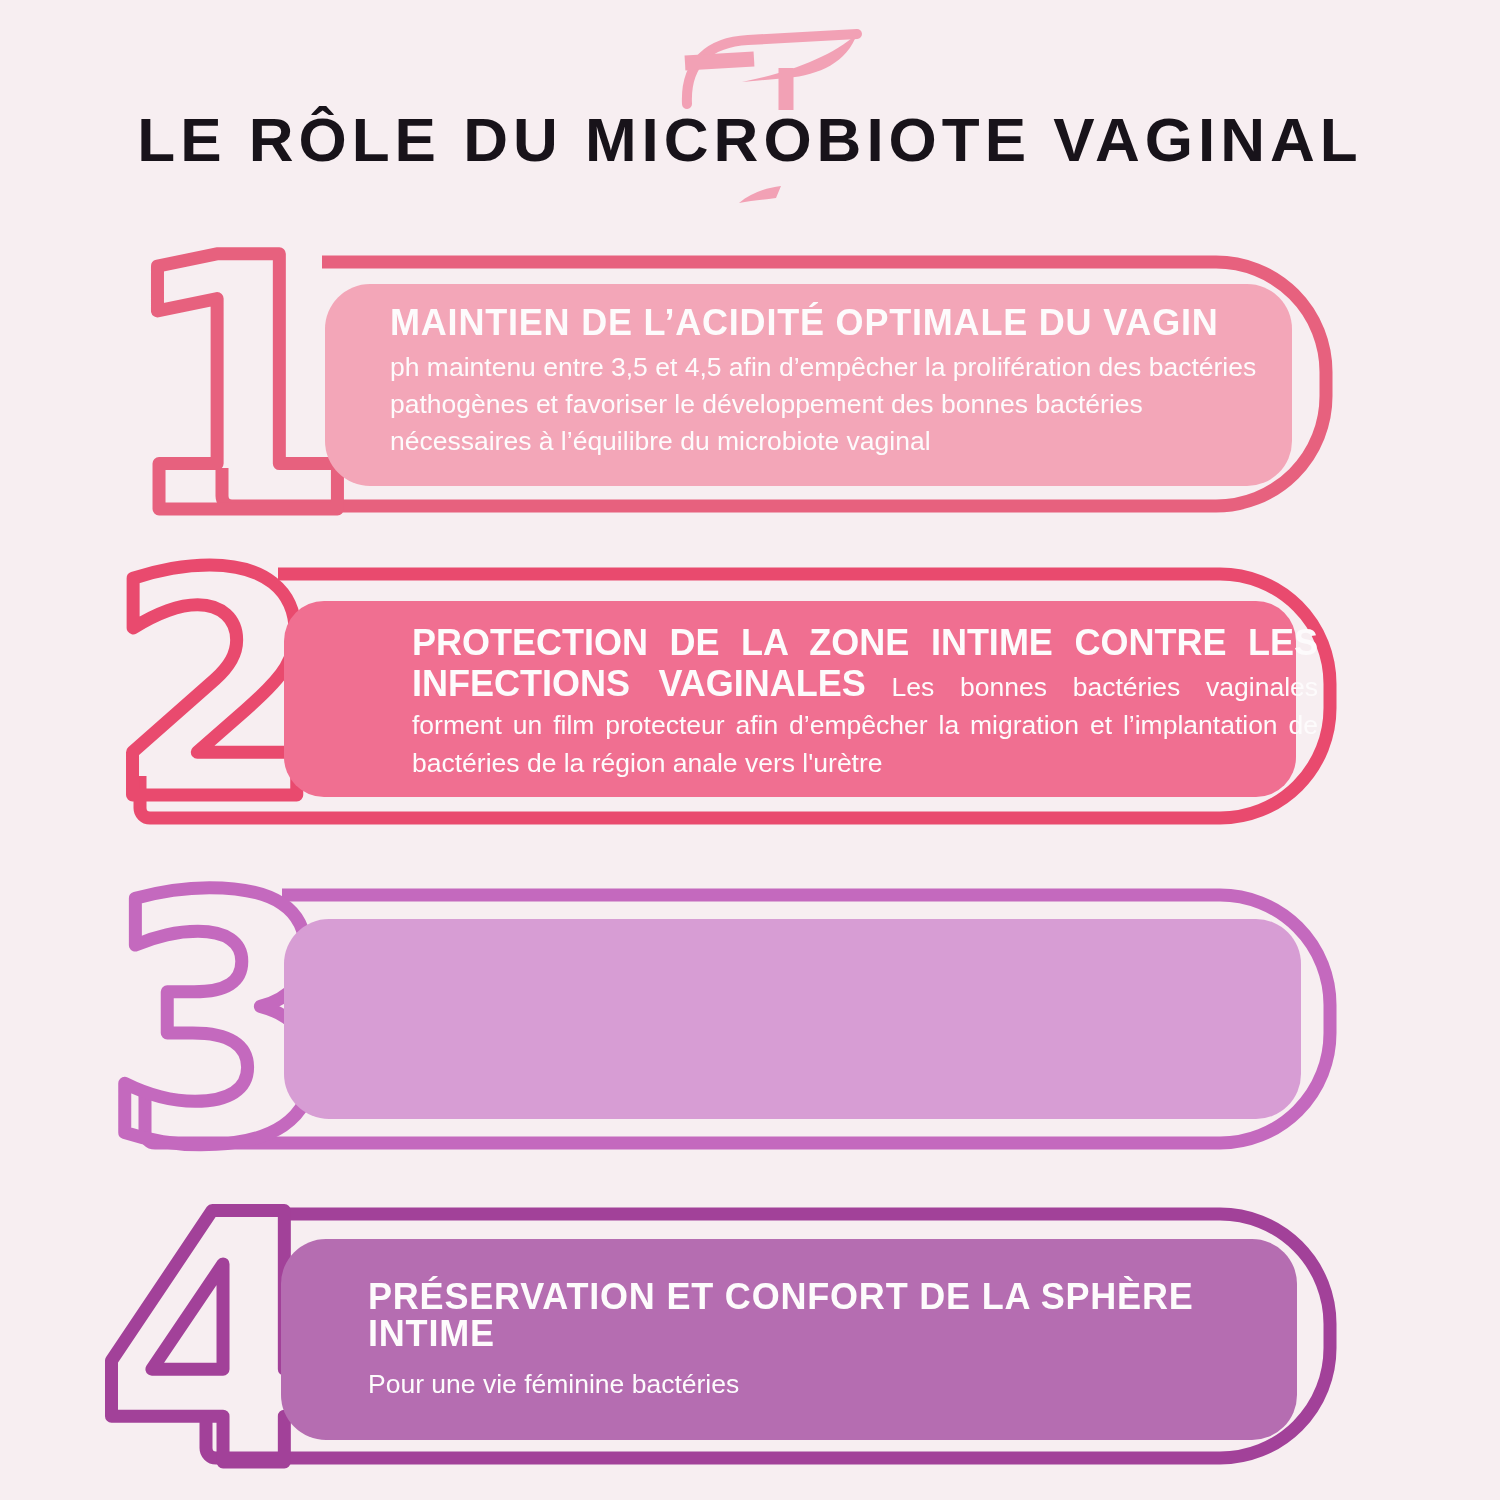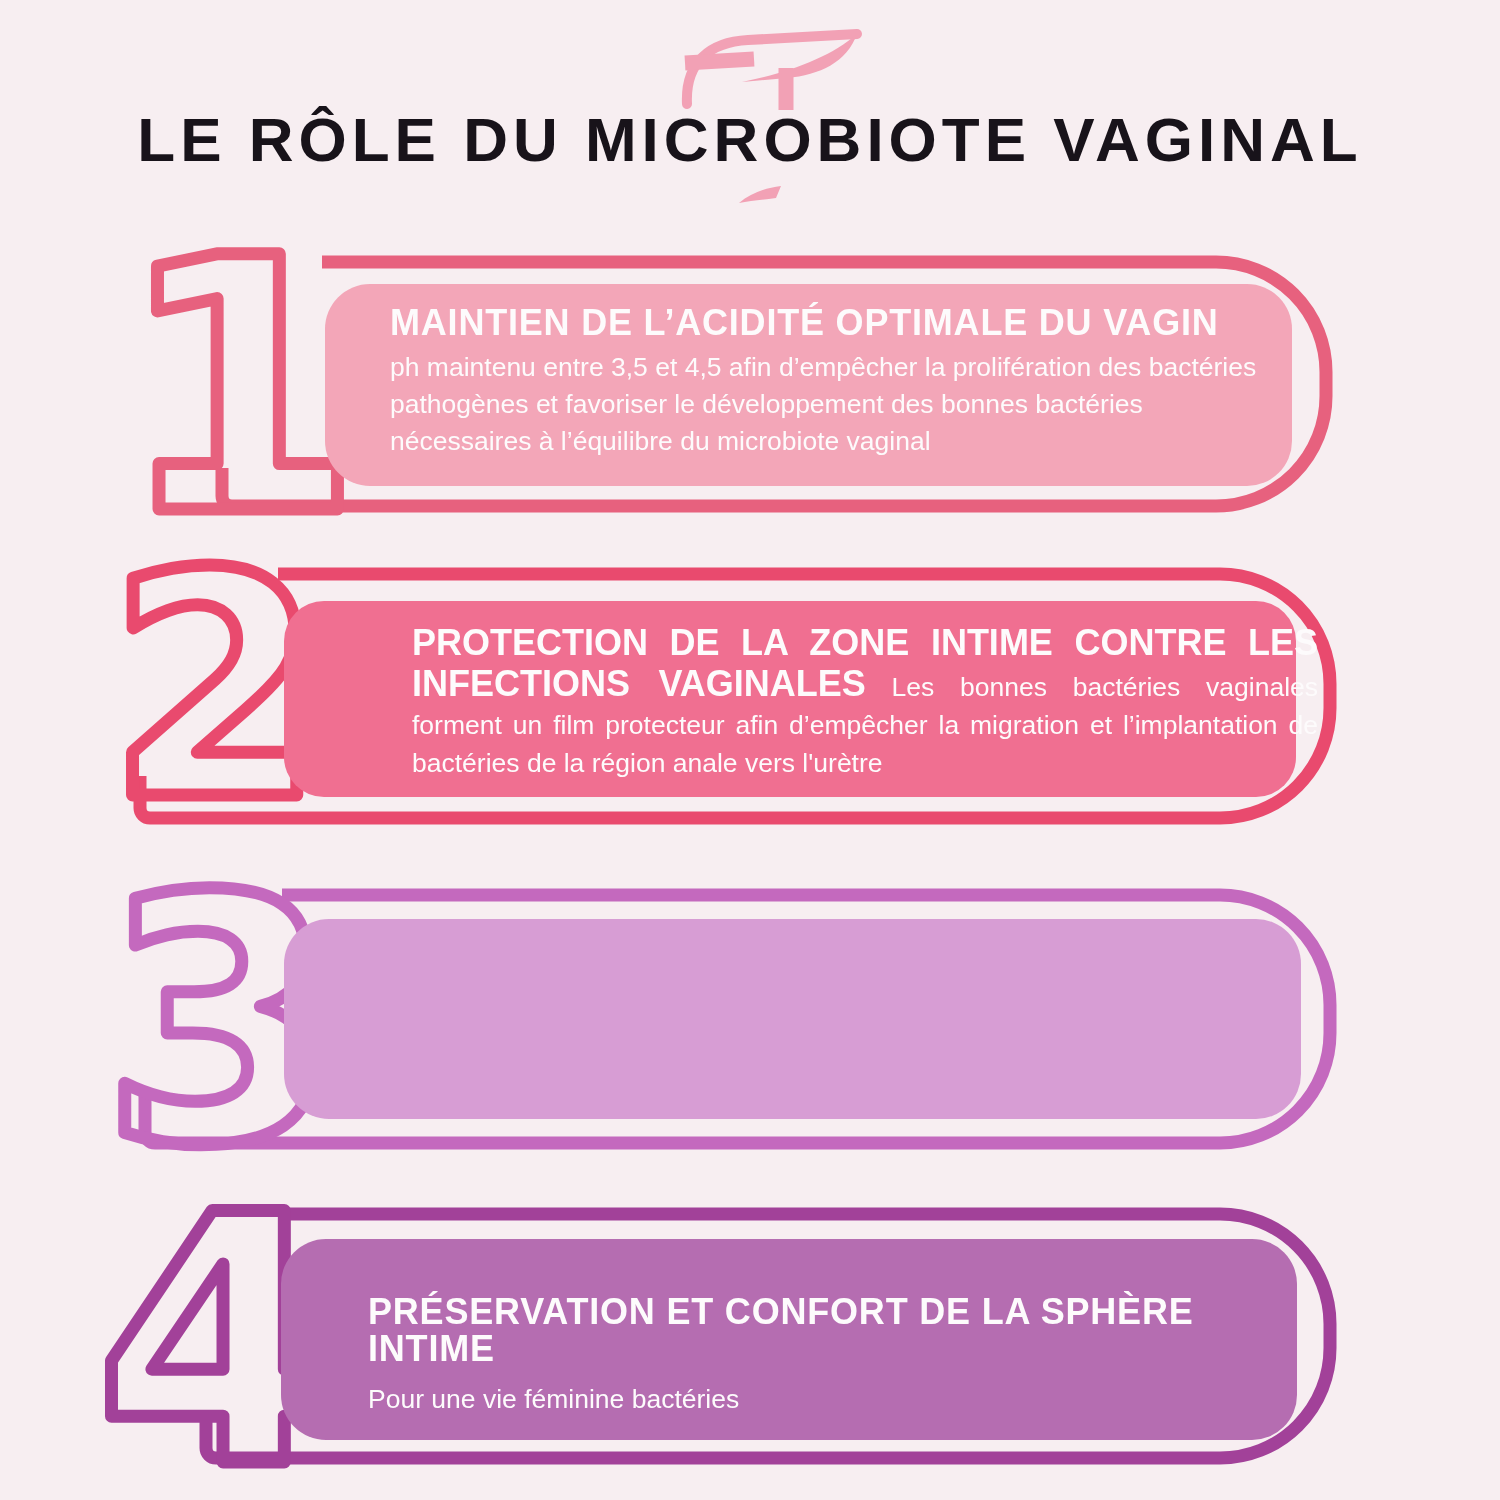--- a/index.html
+++ b/index.html
@@ -75,18 +75,18 @@
   </div>
 
   <div class="card" style="left: 284px; top: 601px; width: 1012px; height: 196px; border-radius: 40px; background-color: rgb(240, 111, 145);"></div>
   <div class="card-text" style="left: 368px; top: 624px; width: 906px; color: rgb(253, 251, 252); margin-left: 44px;">
     <p class="card-body justify"><b class="card-heading" style="margin:0;letter-spacing:0;">PROTECTION DE LA ZONE INTIME CONTRE LES INFECTIONS VAGINALES</b> <span>Les bonnes bactéries vaginales forment un film protecteur afin d’empêcher la migration et l’implantation de bactéries de la région anale vers l'urètre</span></p>
   </div>
 
   <div class="card" style="left: 284px; top: 919px; width: 1017px; height: 200px; background-color: rgb(215, 157, 212);"></div>
 
   <div class="card" style="left: 281px; top: 1239px; width: 1016px; height: 201px; background-color: rgb(181, 109, 177);"></div>
-  <div class="card-text" style="left: 368px; top: 1278px; width: 900px; color: rgb(253, 251, 252); margin-top: 15px;">
+  <div class="card-text" style="left: 368px; top: 1278px; width: 900px; color: rgb(253, 251, 252);">
     <p class="card-heading">PRÉSERVATION ET CONFORT DE LA SPHÈRE INTIME</p>
     <p class="card-body" style="margin-top:14px;">Pour une vie féminine bactéries</p>
   </div>
 
 </div>
 
 </body></html>

